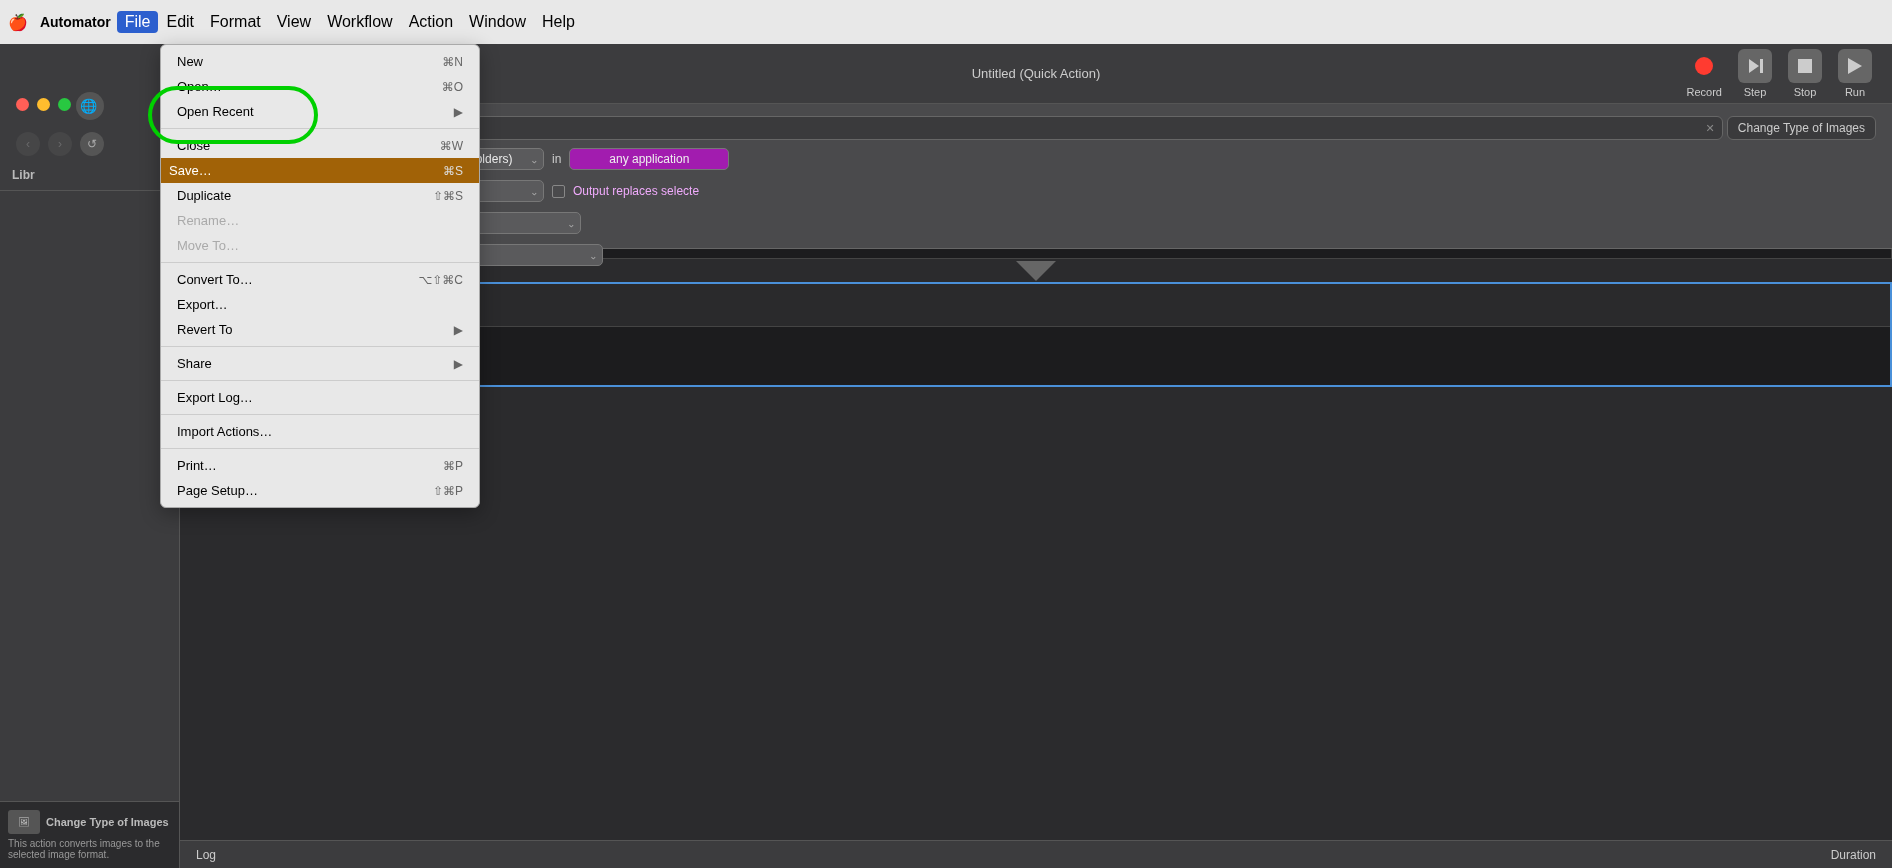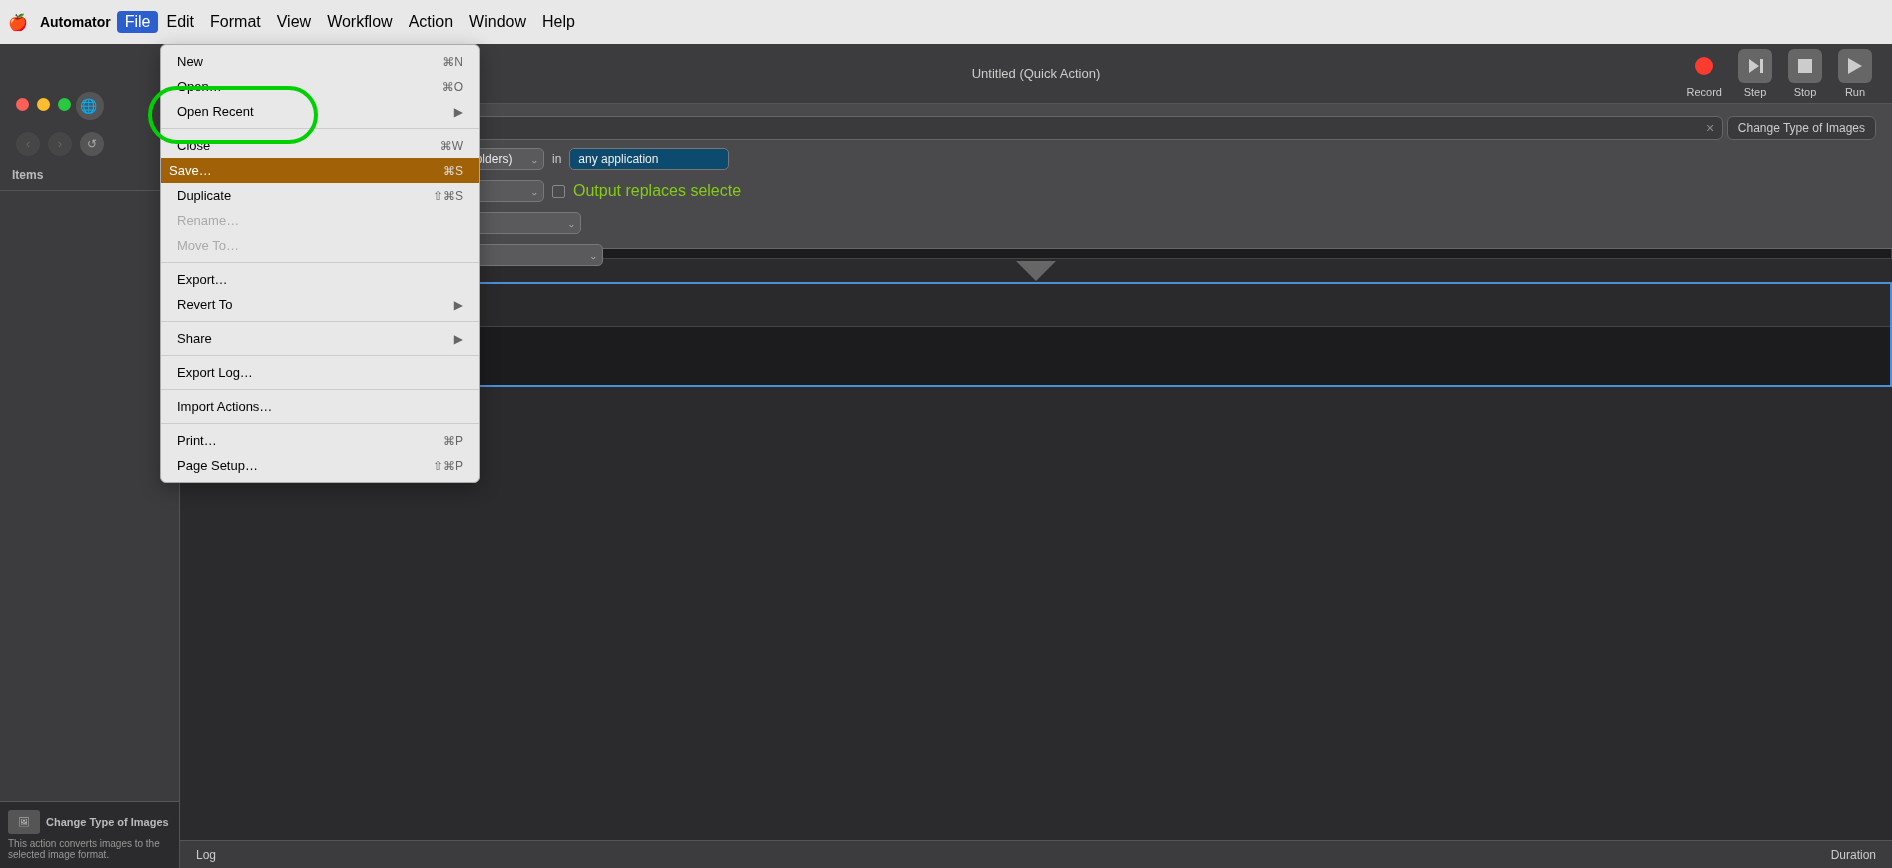--- a/index.html
+++ b/index.html
@@ -200,31 +200,32 @@
       color: #aaa;
       font-size: 10px;
       pointer-events: none;
     }
     .config-in {
       color: #ccc;
       font-size: 12px;
       text-align: center;
     }
     .config-app {
-      background: #0c4a6e;
+      background: #a21caf;
       border: 1px solid #777;
       border-radius: 5px;
       color: #eee;
       font-size: 12px;
       padding: 3px 8px;
       min-width: 160px;
+      text-align: center;
     }
     .output-label {
-      color: #84cc16;
-      font-size: 16px;
+      color: #f0abfc;
+      font-size: 12px;
     }
     .action-card {
       margin: 0 0 1px 0;
       background: #1c1c1e;
       border: 1px solid #444;
     }
     .action-card.selected {
       border: 2px solid #4a90d9;
     }
     .action-header {
@@ -378,21 +379,21 @@
       <div class="tl tl-green"></div>
     </div>
     <div style="margin-top:48px; display:flex; justify-content:center;">
       <div style="width:28px;height:28px;border-radius:50%;background:#555;display:flex;align-items:center;justify-content:center;font-size:14px;">🌐</div>
     </div>
     <div class="sidebar-nav">
       <div class="nav-btn disabled">‹</div>
       <div class="nav-btn disabled">›</div>
       <div class="nav-btn">↺</div>
     </div>
-    <div class="sidebar-lib">Items</div>
+    <div class="sidebar-lib">Libr</div>
     <div style="height:1px;background:#555;margin:4px 0;"></div>
 
     <div style="padding:6px;flex:1;">
     </div>
 
     <div style="position:absolute;bottom:0;left:0;right:0;background:#2b2b2d;padding:8px;border-top:1px solid #555;">
       <div style="display:flex;align-items:center;gap:6px;margin-bottom:4px;">
         <div style="width:32px;height:24px;background:#555;border-radius:3px;display:flex;align-items:center;justify-content:center;font-size:9px;color:#ccc;">🖼</div>
         <span style="color:#bbb;font-size:11px;font-weight:600;">Change Type of Images</span>
       </div>
@@ -580,20 +581,24 @@
   <div class="menu-item disabled">
     <span>Rename…</span>
     <span class="menu-shortcut"></span>
   </div>
   <div class="menu-item disabled">
     <span>Move To…</span>
     <span class="menu-shortcut"></span>
   </div>
   <div class="menu-divider"></div>
   <div class="menu-item">
+    <span>Convert To…</span>
+    <span class="menu-shortcut">⌥⇧⌘C</span>
+  </div>
+  <div class="menu-item">
     <span>Export…</span>
     <span class="menu-shortcut"></span>
   </div>
   <div class="menu-item">
     <span>Revert To</span>
     <span class="menu-arrow">▶</span>
   </div>
   <div class="menu-divider"></div>
   <div class="menu-item">
     <span>Share</span>

